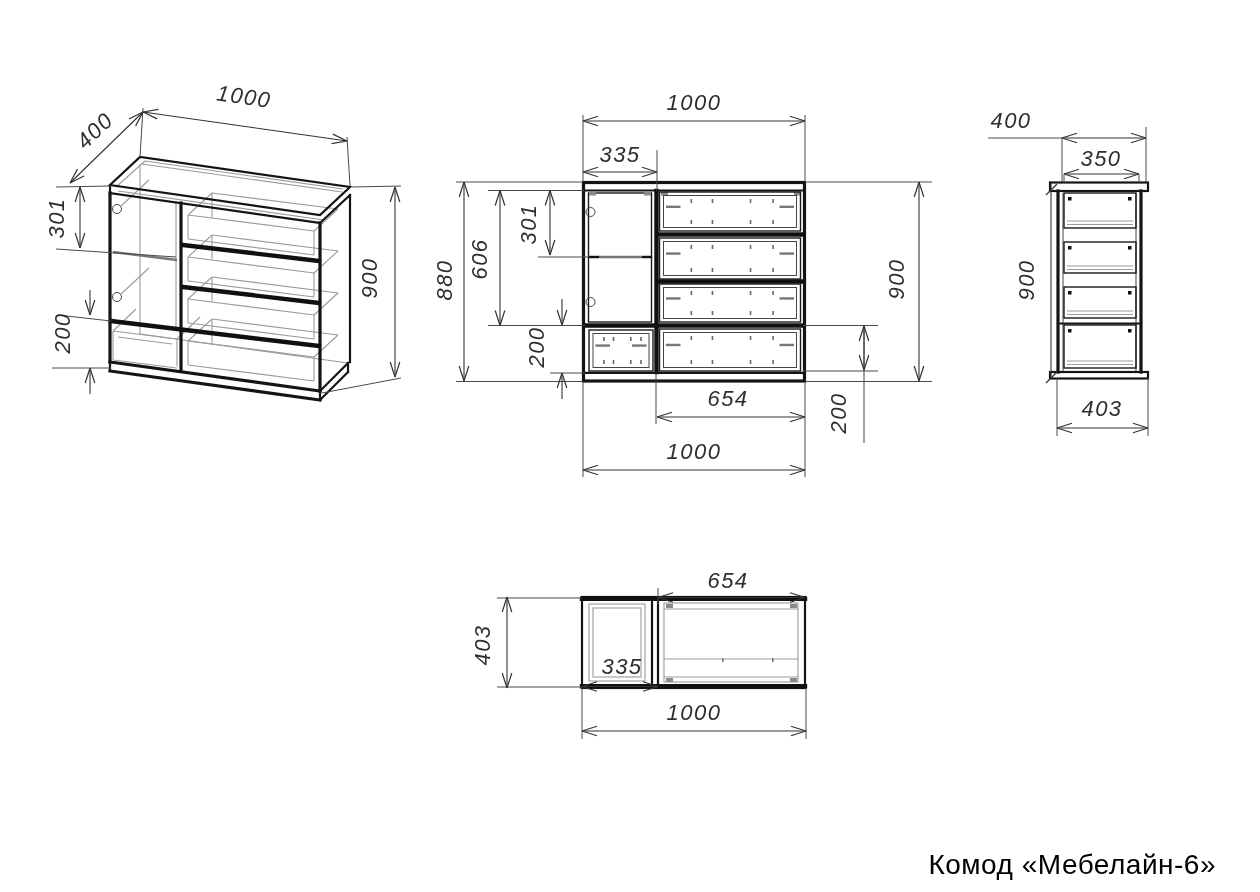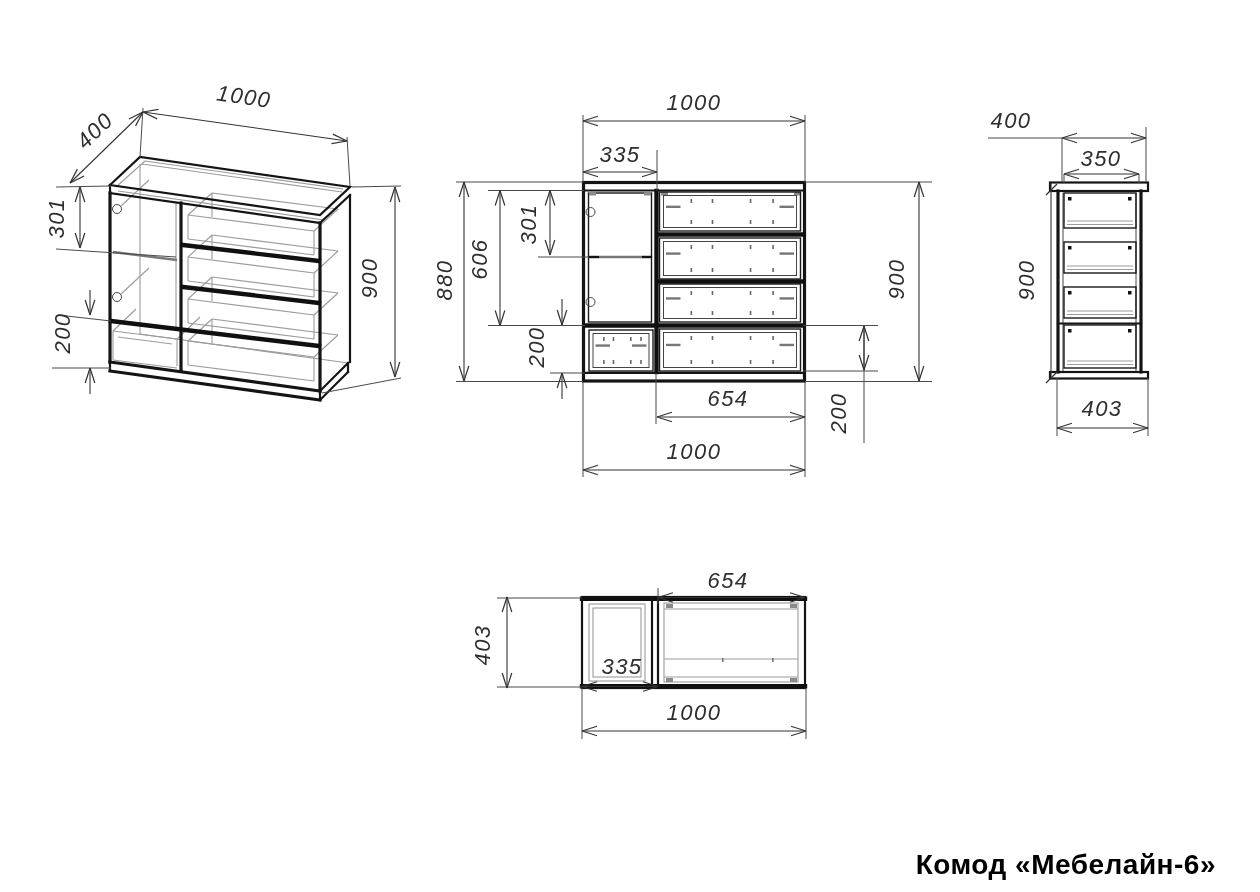--- a/index.html
+++ b/index.html
@@ -12,21 +12,21 @@
   .o4{stroke:#101010;stroke-width:4.4;fill:none;stroke-linecap:square}
   .t1{stroke:#444;stroke-width:1;fill:none}
   .t2{stroke:#1a1a1a;stroke-width:1.4;fill:none}
   .g{stroke:#9b9b9b;stroke-width:1.1;fill:none}
   .g2{stroke:#777;stroke-width:2.4;fill:none}
   .ext{stroke:#4a4a4a;stroke-width:1;fill:none}
   .dimline{stroke:#333;stroke-width:1.1;fill:none}
   .arr{stroke:#333;stroke-width:1.2;fill:none}
   text.dim{font:italic 22px "Liberation Sans",sans-serif;fill:#2e2e2e;
            letter-spacing:1.5px;text-anchor:middle}
-  .title{position:absolute;right:44px;top:849px;font-size:28px;font-weight:700;
+  .title{position:absolute;right:44px;top:849px;font-size:28px;font-weight:400;
          color:#000;font-family:"Liberation Sans",sans-serif;letter-spacing:0.5px;}
 </style>
 </head>
 <body>
 
 <div class="page">
 <svg width="1260" height="892" viewBox="0 0 1260 892">
   <defs>
     <marker id="aE" markerUnits="userSpaceOnUse" markerWidth="22" markerHeight="16" refX="18" refY="8" orient="auto">
       <path d="M18,8 L3,3.2 M18,8 L3,12.8" class="arr"></path>

